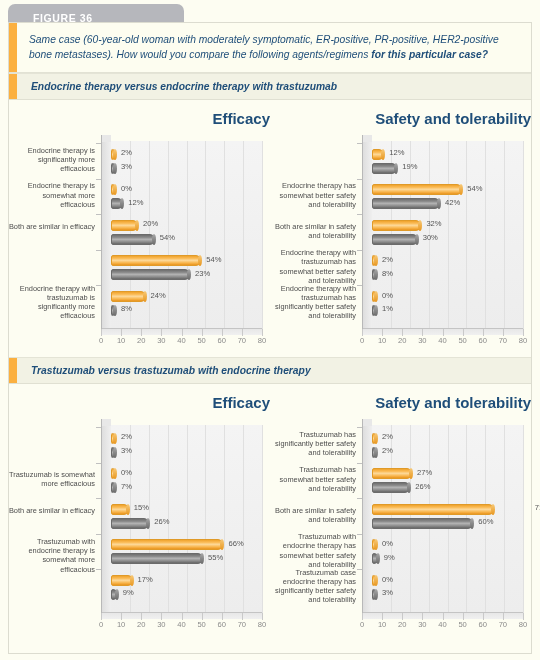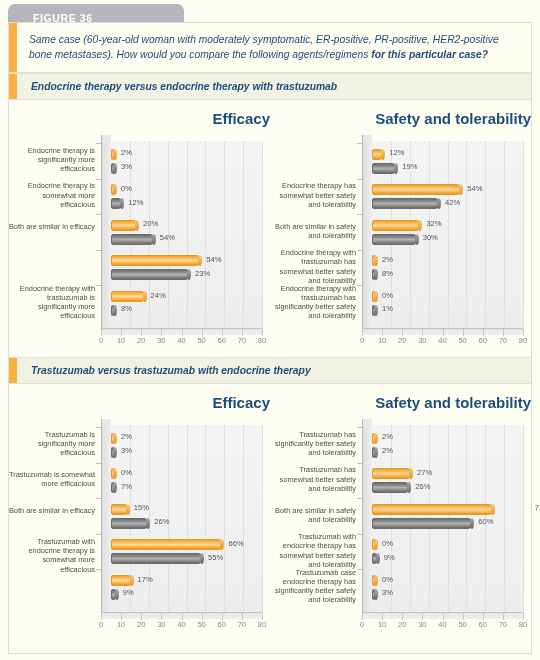--- a/index.html
+++ b/index.html
@@ -366,21 +366,20 @@
             </div>
           </div>
         </div>
         <div class="panel">
           <div class="sec-head"><div class="accent-bar"></div><span>Trastuzumab versus trastuzumab with endocrine therapy</span></div>
           <div class="chart-row">
             <div class="chart-box">
               <div class="chart-title">Efficacy</div>
               <div class="plot">
                 <div class="labels">
-                  <div class="lbl" style="top: 10.85px;">Trastuzumab is significantly more efficacious</div>
                   <div class="lbl" style="top: 51.1px;">Trastuzumab is somewhat more efficacious</div>
                   <div class="lbl" style="top: 86.7px;">Both are similar in efficacy</div>
                   <div class="lbl" style="top: 117.65px;">Trastuzumab with endocrine therapy is somewhat more efficacious</div>
                 </div>
                 <div class="grid-wrap">
                   <div class="wall"></div>
                   <div class="side"></div>
                   <div class="side-top"></div>
                   <div class="floor"></div>
                   <div class="tickmark" style="left: calc(0% + 0px);"></div>

